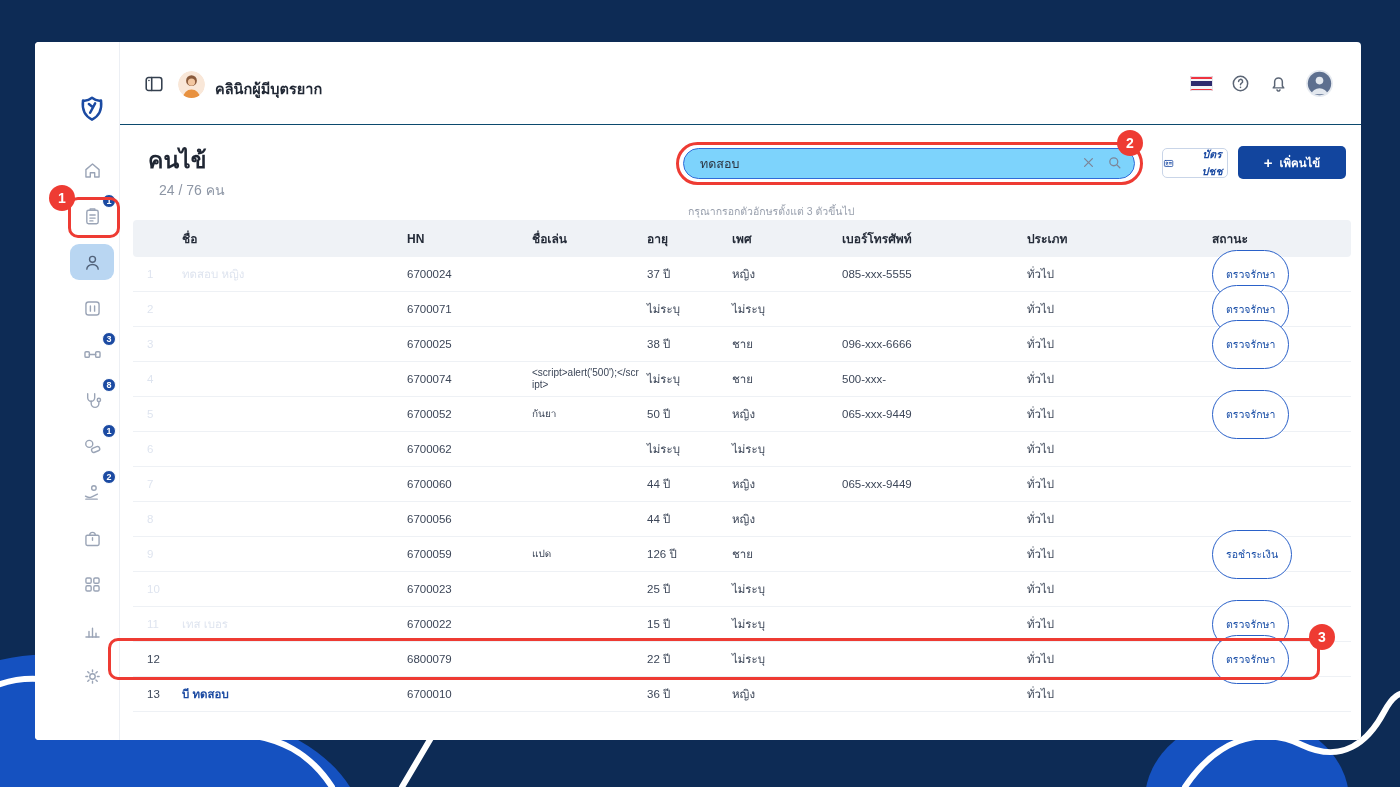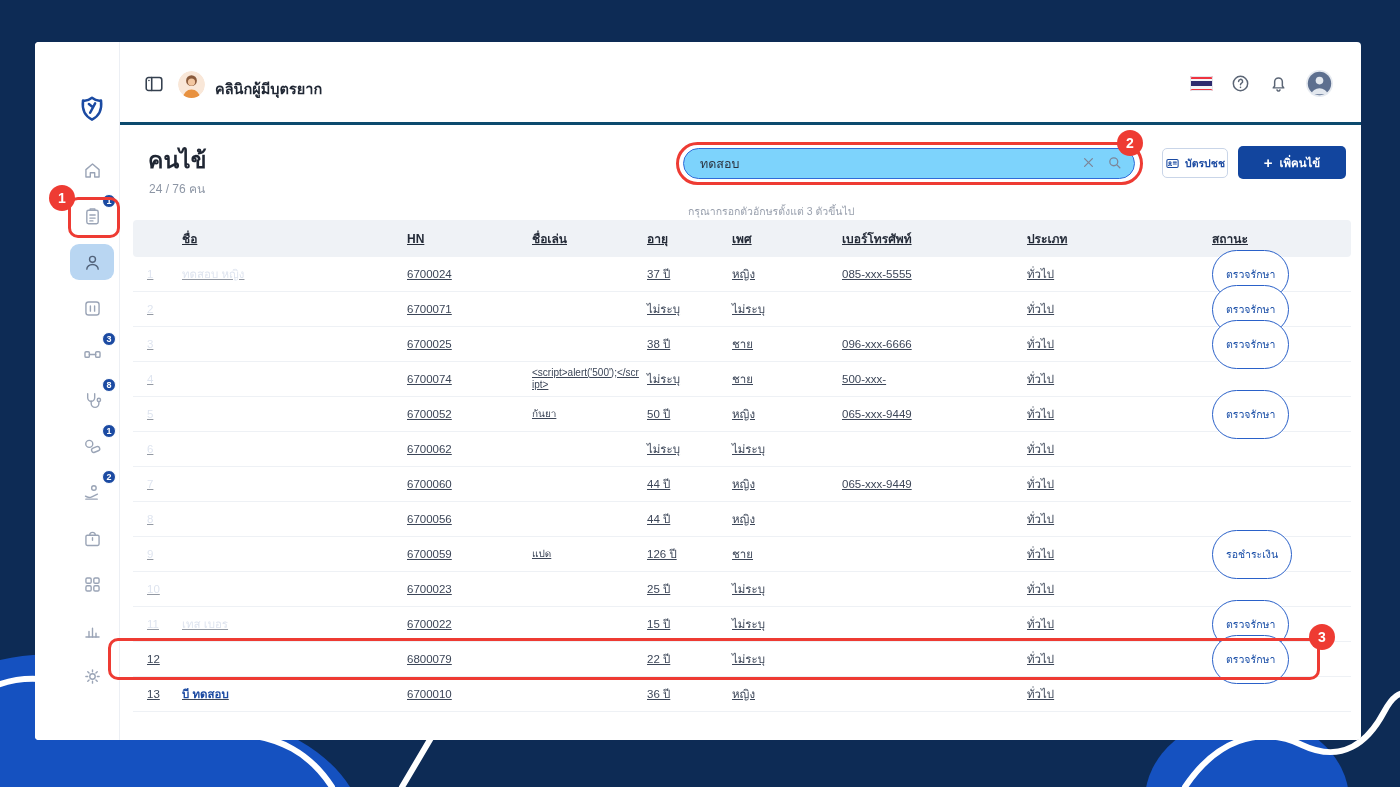--- a/index.html
+++ b/index.html
@@ -25,65 +25,64 @@
   .side-item { position:relative; width:44px; height:36px; border-radius:9px; display:flex; align-items:center; justify-content:center; color:#9aa4b6; cursor:pointer; }
   .side-item svg { width:21px; height:21px; }
   .side-item.active { background:#b9d6f2; color:#51627a; }
   .side-badge {
     position:absolute; top:-4px; right:-2px; min-width:14px; height:14px; padding:0 3px;
     background:#1b4aa2; color:#fff; border-radius:8px; font-size:9px; font-weight:bold;
     display:flex; align-items:center; justify-content:center; border:1.5px solid #fff;
   }
 
   
-  .topbar { position:absolute; left:85px; right:0; top:0; height:83px; border-bottom:3px solid #0c4a6e; }
+  .topbar { position:absolute; left:85px; right:0; top:0; height:83px; border-bottom:1px solid #0c4a6e; }
   .panel-toggle { position:absolute; left:23px; top:31px; width:22px; height:22px; color:#35404f; cursor:pointer; }
   .clinic-avatar { position:absolute; left:58px; top:29px; width:27px; height:27px; border-radius:50%; overflow:hidden; }
   .clinic-name { position:absolute; left:95px; top:35px; font-size:14.5px; font-weight:bold; color:#1f2633; }
   .top-actions { position:absolute; right:28px; top:28px; display:flex; align-items:center; gap:17px; }
   .flag { width:23px; height:15px; border-radius:2px;
     background:linear-gradient(to bottom,#ef3340 0 16.7%,#f4f5f8 16.7% 33.4%,#2d2a6e 33.4% 66.7%,#f4f5f8 66.7% 83.4%,#ef3340 83.4% 100%);
     box-shadow:0 0 0 1px #e3e6ec inset; cursor:pointer; }
   .round-ic { width:21px; height:21px; color:#5b6575; cursor:pointer; }
   .user-avatar { width:27px; height:27px; cursor:pointer; }
 
   
   .page-title { position:absolute; left:113px; top:100px; font-size:23px; font-weight:bold; color:#1f2633; }
-  .page-count { position:absolute; left:114px; top:137px; font-size:12px; color:#8d96a5; }
+  .page-count { position:absolute; left:124px; top:137px; font-size:14px; color:#8d96a5; }
 
   .search-wrap { position:absolute; left:648px; top:106px; width:452px; height:31px; }
   .search-input {
     width:100%; height:100%; border:1.6px solid #2f6bd8; border-radius:16px;
     padding:0 62px 0 16px; font-size:12.5px; color:#2c3440; outline:none;
     font-family:inherit; background:#7dd3fc;
   }
   .search-icons { position:absolute; right:12px; top:6px; display:flex; gap:9px; color:#7c8699; }
   .search-icons svg { width:17px; height:17px; cursor:pointer; }
   .search-helper { position:absolute; left:653px; top:142px; font-size:10.5px; color:#9aa1ae;margin-top:19px; }
 
   .btn-idcard {
     position:absolute; left:1127px; top:106px; width:66px; height:30px;
     border:1px solid #c9d5e8; border-radius:5px; background:#fff; color:#1b4aa2;
-    font-size:10.5px; font-weight:bold; display:flex; align-items:center; justify-content:center; gap:5px; cursor:pointer;
+    font-size:10.5px; font-weight:bold; display:flex; align-items:center; justify-content:center; gap:23px; cursor:pointer;font-style:italic;
   }
   .btn-idcard svg { width:15px; height:15px; }
   .btn-add {
     position:absolute; left:1203px; top:104px; width:108px; height:33px;
     border:none; border-radius:5px; background:#12459e; color:#fff;
     font-size:11.5px; font-weight:bold; display:flex; align-items:center; justify-content:center; gap:7px; cursor:pointer;
   }
   .btn-add .plus { font-size:15px; font-weight:bold; line-height:1; }
 
   
   .table { position:absolute; left:98px; top:178px; width:1218px; }
   .t-head, .t-row {
     display:grid;
     grid-template-columns:45px 225px 125px 115px 85px 110px 185px 185px 1fr;
     align-items:center;
-    text-decoration:underline;
   }
   .t-head { height:37px; background:#eff2f6; border-radius:4px; font-size:12px; font-weight:bold; color:#242b38; }
   .t-head > div { padding:0 4px; }
   .t-row { height:35px; border-bottom:1px solid #eef1f5; font-size:11.5px; color:#3c4658; cursor:pointer; background:#fff; }
   .t-row > div { padding:0 4px; overflow:hidden; }
   .c-no { padding-left:14px !important; }
   .c-nick { font-size:10px; line-height:1.25; word-break:break-all; }
   .faded { color:#c3cee2; opacity:.55; }
   .name-link { color:#1b4aa2; font-weight:bold; }
   .status-badge {

